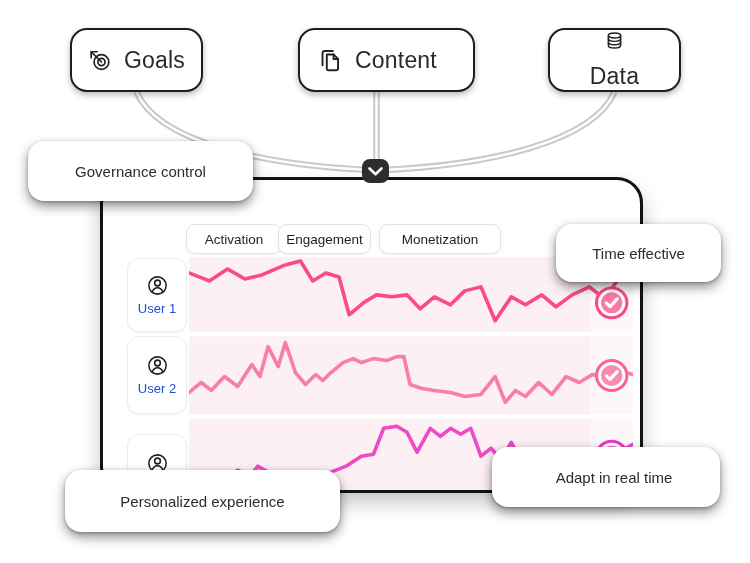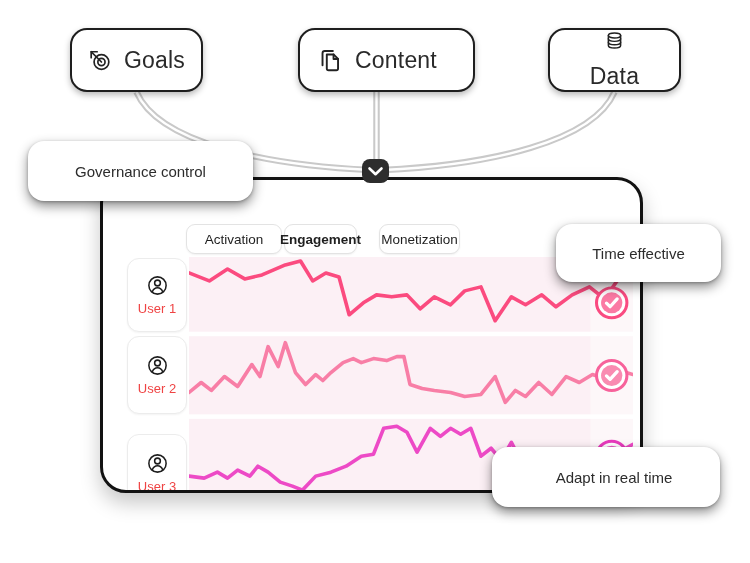--- a/index.html
+++ b/index.html
@@ -26,28 +26,28 @@
   
   .card{position:absolute;left:100px;top:177px;width:543px;height:316px;background:#fff;
         border:3.5px solid #121212;border-radius:26px;box-sizing:border-box;
         box-shadow:0 10px 20px rgba(0,0,0,.22);z-index:3;}
   .card-inner{position:absolute;left:0;top:0;right:0;bottom:0;overflow:hidden;border-radius:21px;margin-top:26px;}
 
   .tab{position:absolute;top:18px;height:30px;background:#fff;border:1.5px solid #e3e3e3;
        border-radius:9px;box-sizing:border-box;display:flex;align-items:center;justify-content:center;
        font-size:13.5px;color:#1f1f1f;box-shadow:0 1px 2px rgba(0,0,0,.06);}
   #tab-0{left:83px;width:96px;}
-  #tab-1{left:181px;width:73px;font-weight:bold;}
-  #tab-2{left:276px;width:81px;}
+  #tab-1{left:175px;width:93px;}
+  #tab-2{left:276px;width:122px;}
   #tab-3{left:380px;width:95px;}
 
   .user-card{position:absolute;left:24px;width:60px;background:#fff;border:1.5px solid #ececec;
              border-radius:12px;box-sizing:border-box;display:flex;flex-direction:column;
              align-items:center;justify-content:center;gap:4px;box-shadow:0 1px 2px rgba(0,0,0,.05);}
-  .user-card .lbl{font-size:13px;color:#ef4444;white-space:nowrap;}
+  .user-card .lbl{font-size:13px;color:#1d4ed8;white-space:nowrap;}
   #user-0{top:52px;height:74px;}
   #user-1{top:130px;height:78px;}
   #user-2{top:228px;height:78px;}
 
   #chart-svg{position:absolute;left:86px;top:51px;}
 
   
   .callout{position:absolute;background:#fff;border-radius:16px;display:flex;align-items:center;
            justify-content:center;font-size:15px;color:#2c2c2c;white-space:nowrap;z-index:6;
            box-shadow:0 5px 12px rgba(0,0,0,.45),0 1px 3px rgba(0,0,0,.25);}
@@ -174,13 +174,14 @@
 
   <div class="chev-badge">
     <svg width="27" height="24" viewBox="0 0 27 24">
       <polyline points="7.5,9.5 13.5,15.2 19.5,9.5" fill="none" stroke="#fff" stroke-width="2.6" stroke-linecap="round" stroke-linejoin="round"></polyline>
     </svg>
   </div>
 
   <div class="callout" id="co-governance">Governance control</div>
   <div class="callout" id="co-time">Time effective</div>
   <div class="callout" id="co-adapt">Adapt in real time</div>
+  <div class="callout" id="co-personalized">Personalized experience</div>
 </div>
 
 </body></html>

